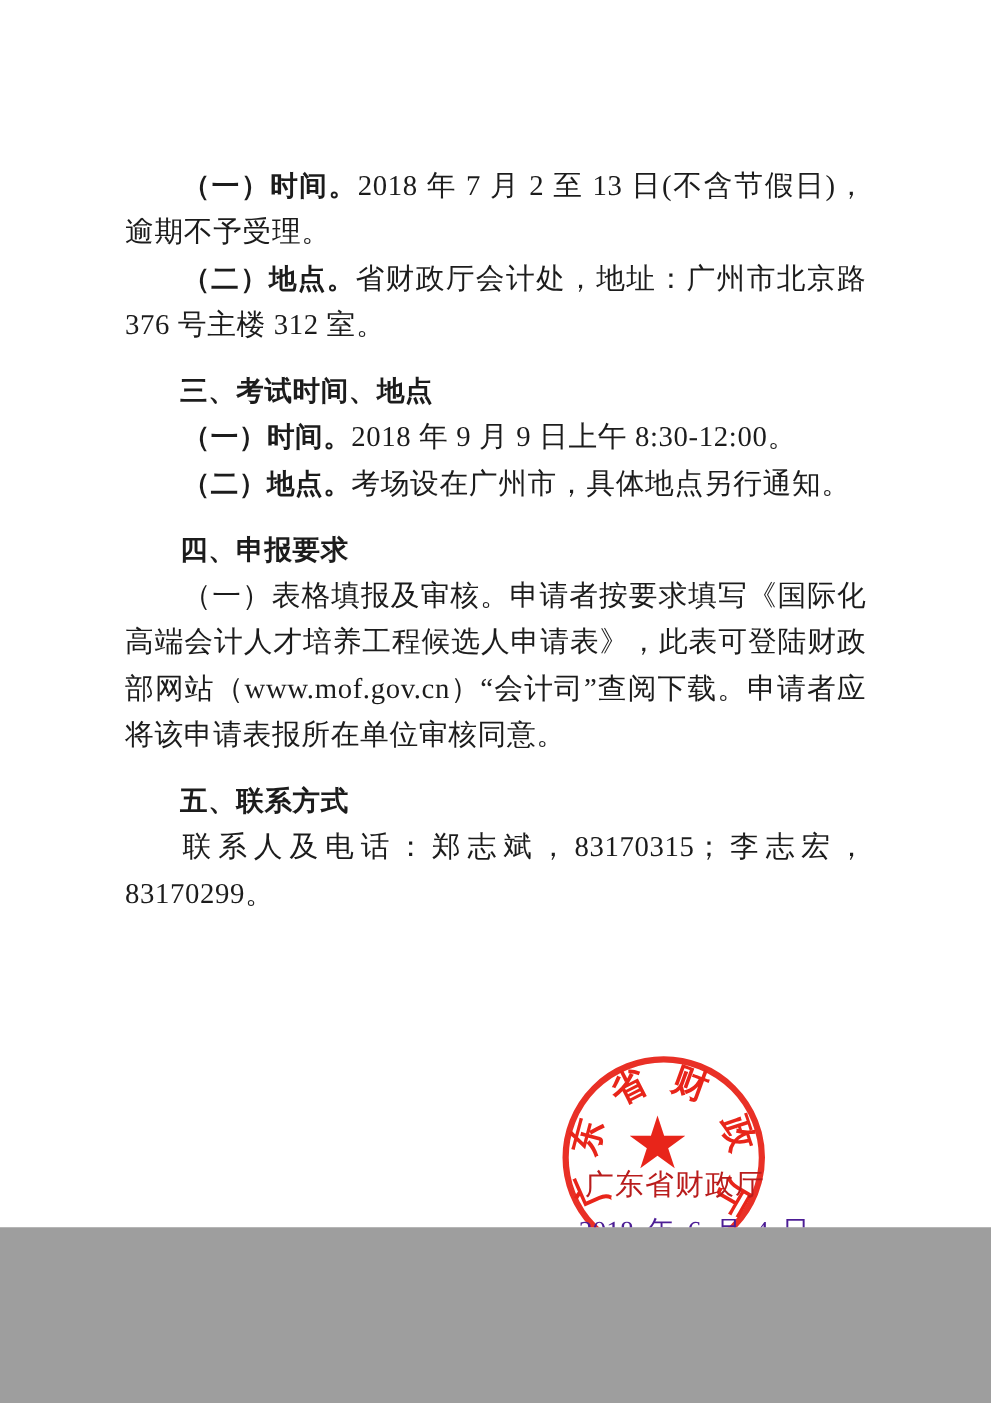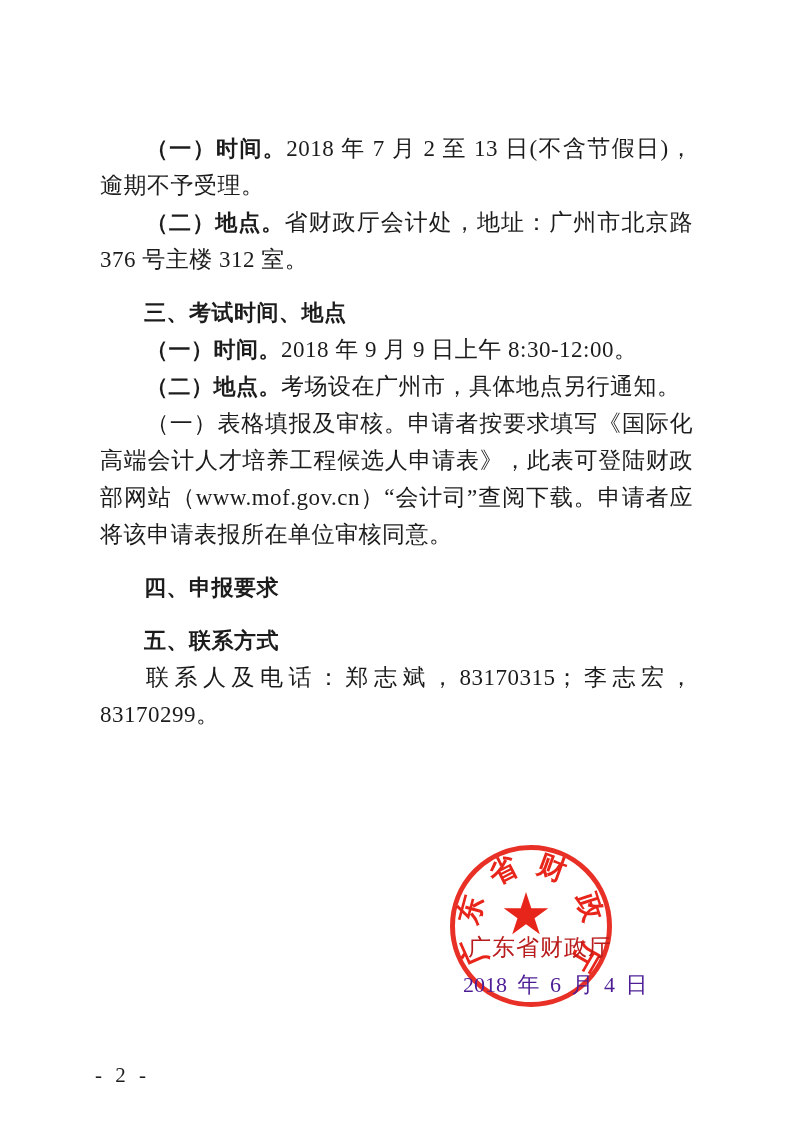--- a/index.html
+++ b/index.html
@@ -3,21 +3,21 @@
 <meta charset="utf-8">
 <style>
   html, body {
     margin: 0;
     padding: 0;
     background: #9e9e9e;
   }
   .page {
     position: relative;
     width: 793px;
-    height: 1122px;
+    height: 982px;
     background: #ffffff;
     margin: 0 auto;
     overflow: hidden;
     font-family: "Liberation Serif", "DejaVu Serif", serif;
     color: #1c1c1c;
   }
   .content {
     position: absolute;
     left: 100px;
     top: 130px;
@@ -115,22 +115,22 @@
 <body>
 
 <div class="page">
 
   <div class="content" id="doc-content">
       <p class="para"><span class="bold">（一）时间。</span><span>2018 年 7 月 2 至 13 日(不含节假日)，逾期不予受理。</span></p>
       <p class="para"><span class="bold">（二）地点。</span><span>省财政厅会计处，地址：广州市北京路 376 号主楼 312 室。</span></p>
       <p class="para heading"><span class="bold">三、考试时间、地点</span></p>
       <p class="para"><span class="bold">（一）时间。</span><span>2018 年 9 月 9 日上午 8:30-12:00。</span></p>
       <p class="para"><span class="bold">（二）地点。</span><span>考场设在广州市，具体地点另行通知。</span></p>
+      <p class="para heading"><span class="bold">四、申报要求</span></p>
       <p class="para"><span>（一）表格填报及审核。申请者按要求填写《国际化高端会计人才培养工程候选人申请表》，此表可登陆财政部网站（www.mof.gov.cn）“会计司”查阅下载。申请者应将该申请表报所在单位审核同意。</span></p>
-      <p class="para heading"><span class="bold">四、申报要求</span></p>
       <p class="para heading"><span class="bold">五、联系方式</span></p>
       <p class="para"><span>联系人及电话：郑志斌，83170315；李志宏，83170299。</span></p>
     </div>
 
   <div class="seal">
     <div class="seal-circle"></div>
     <div class="seal-star">★</div>
     <div id="seal-ring">
         <div class="seal-char" style="left: 9.36018px; top: 91.2177px; transform: rotate(-114deg);">广</div>
         <div class="seal-char" style="left: 6.1126px; top: 49.9532px; transform: rotate(-75deg);">东</div>

